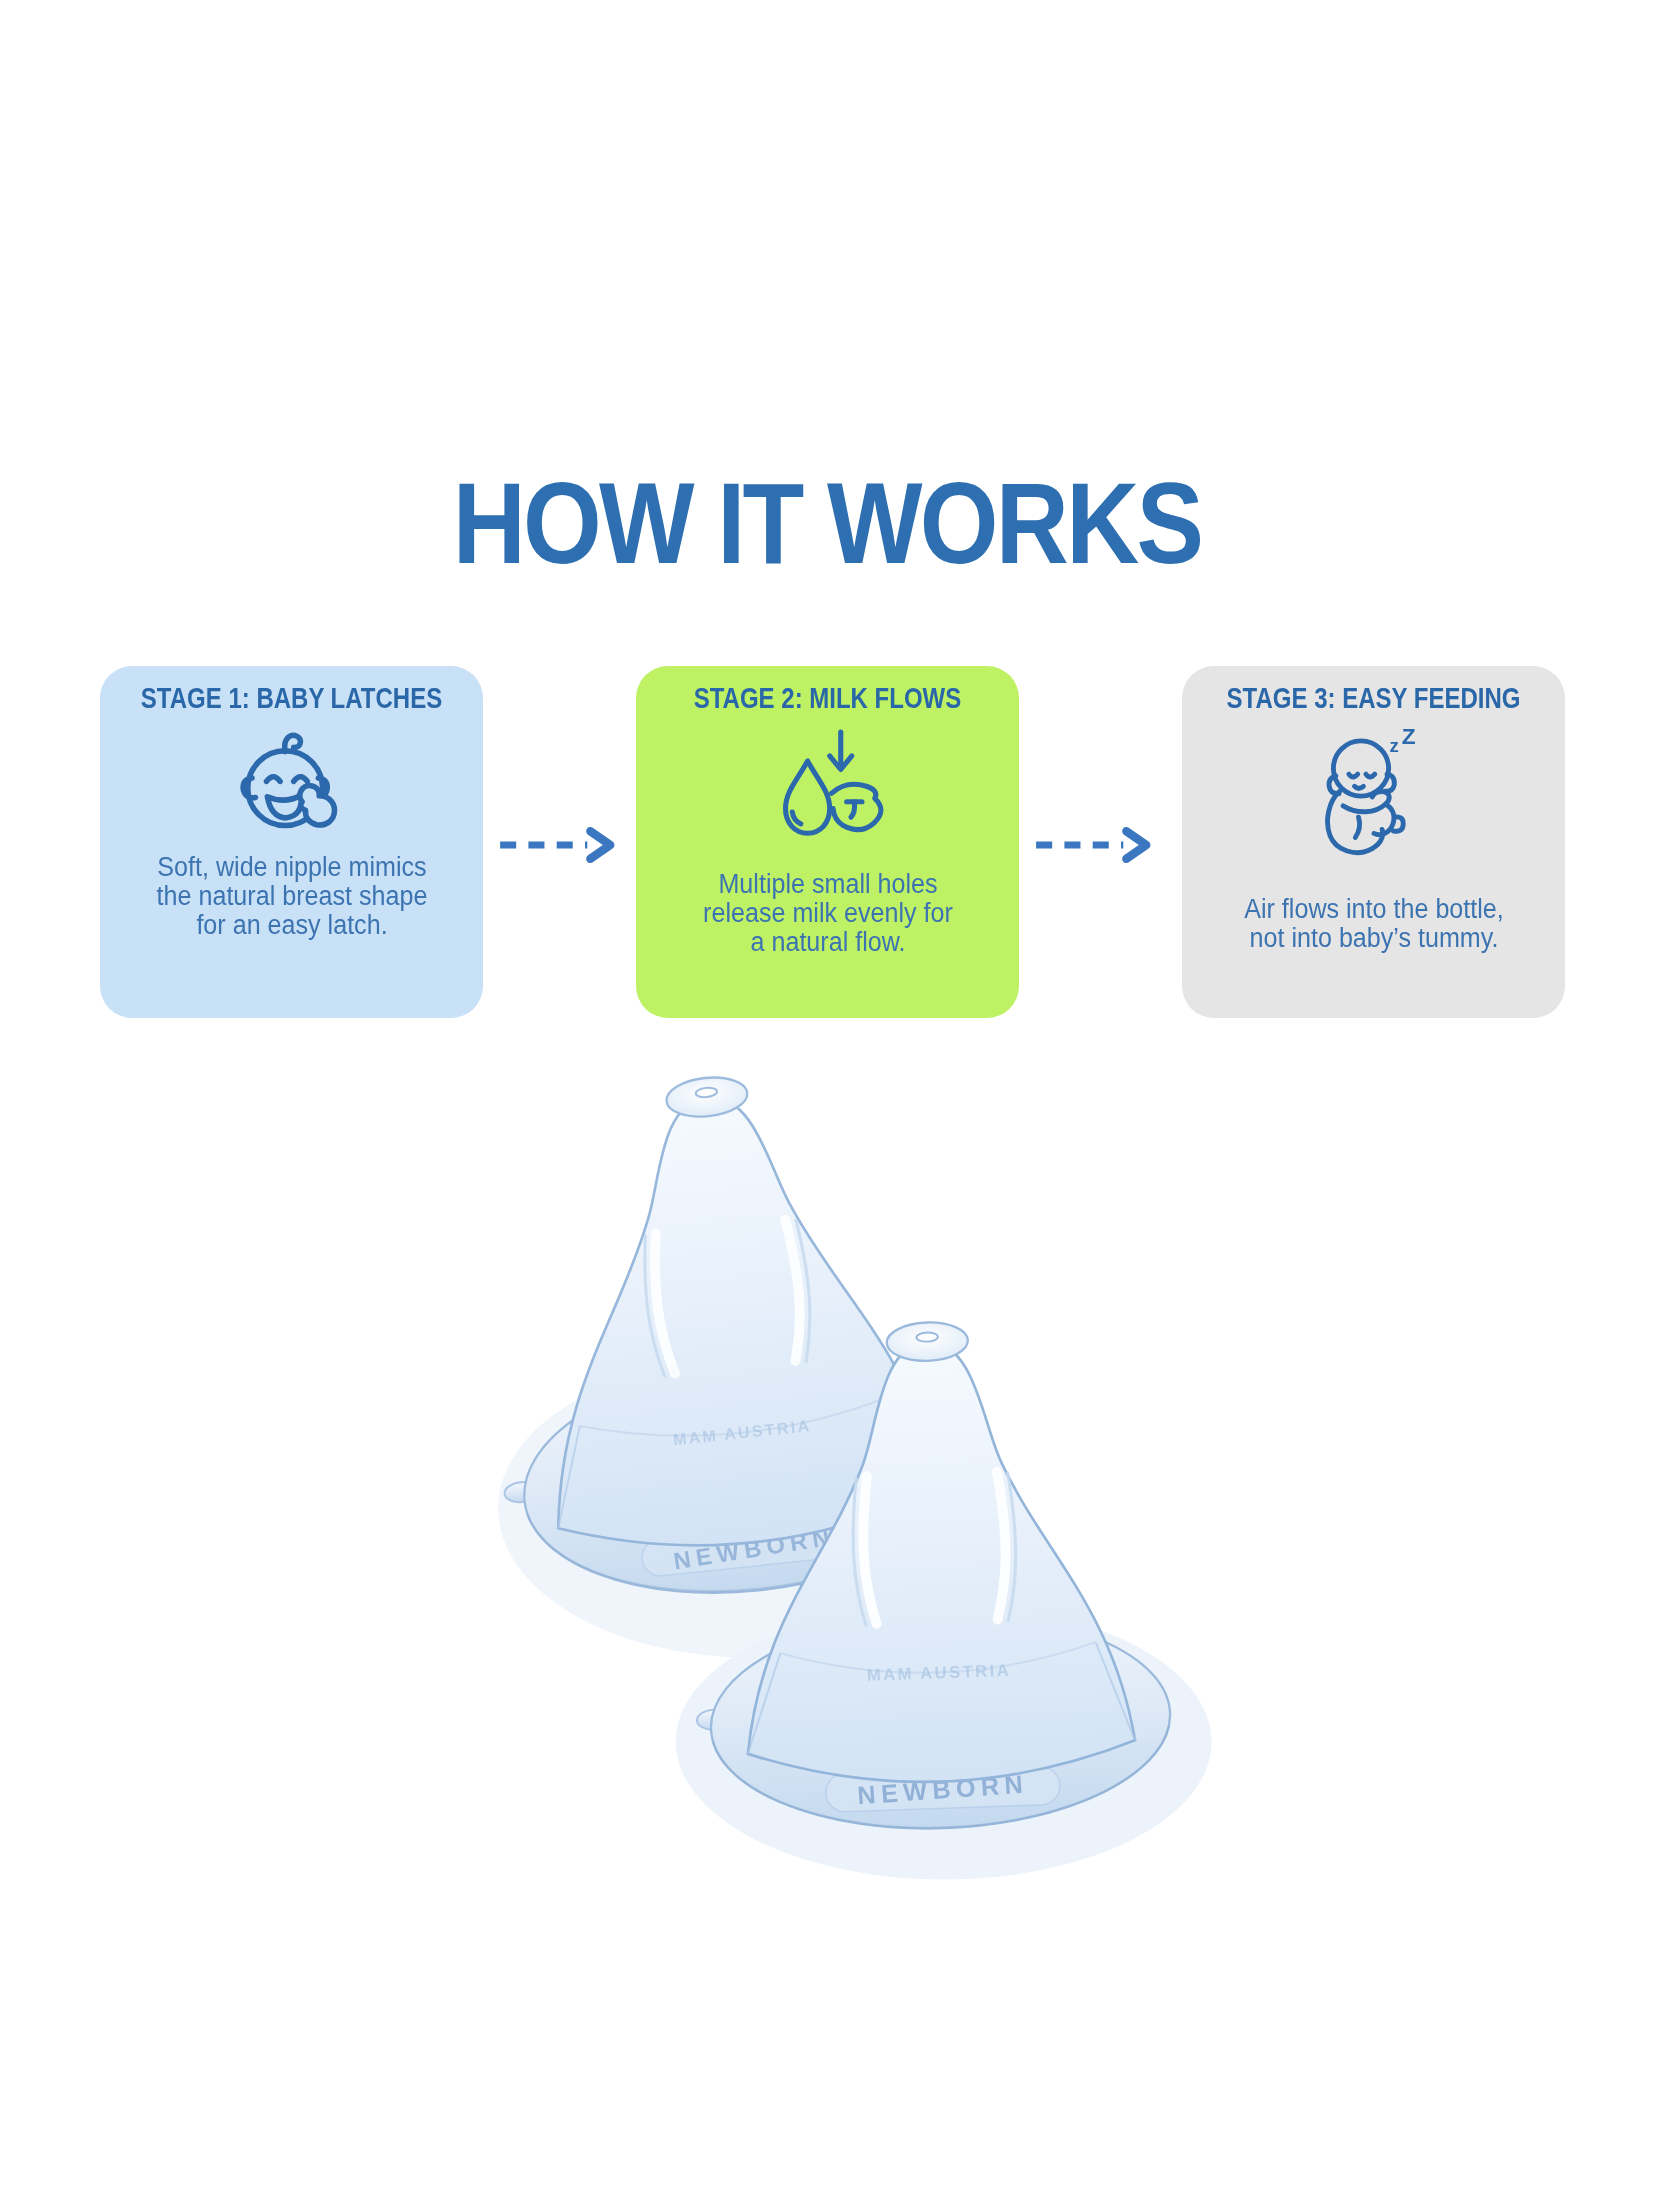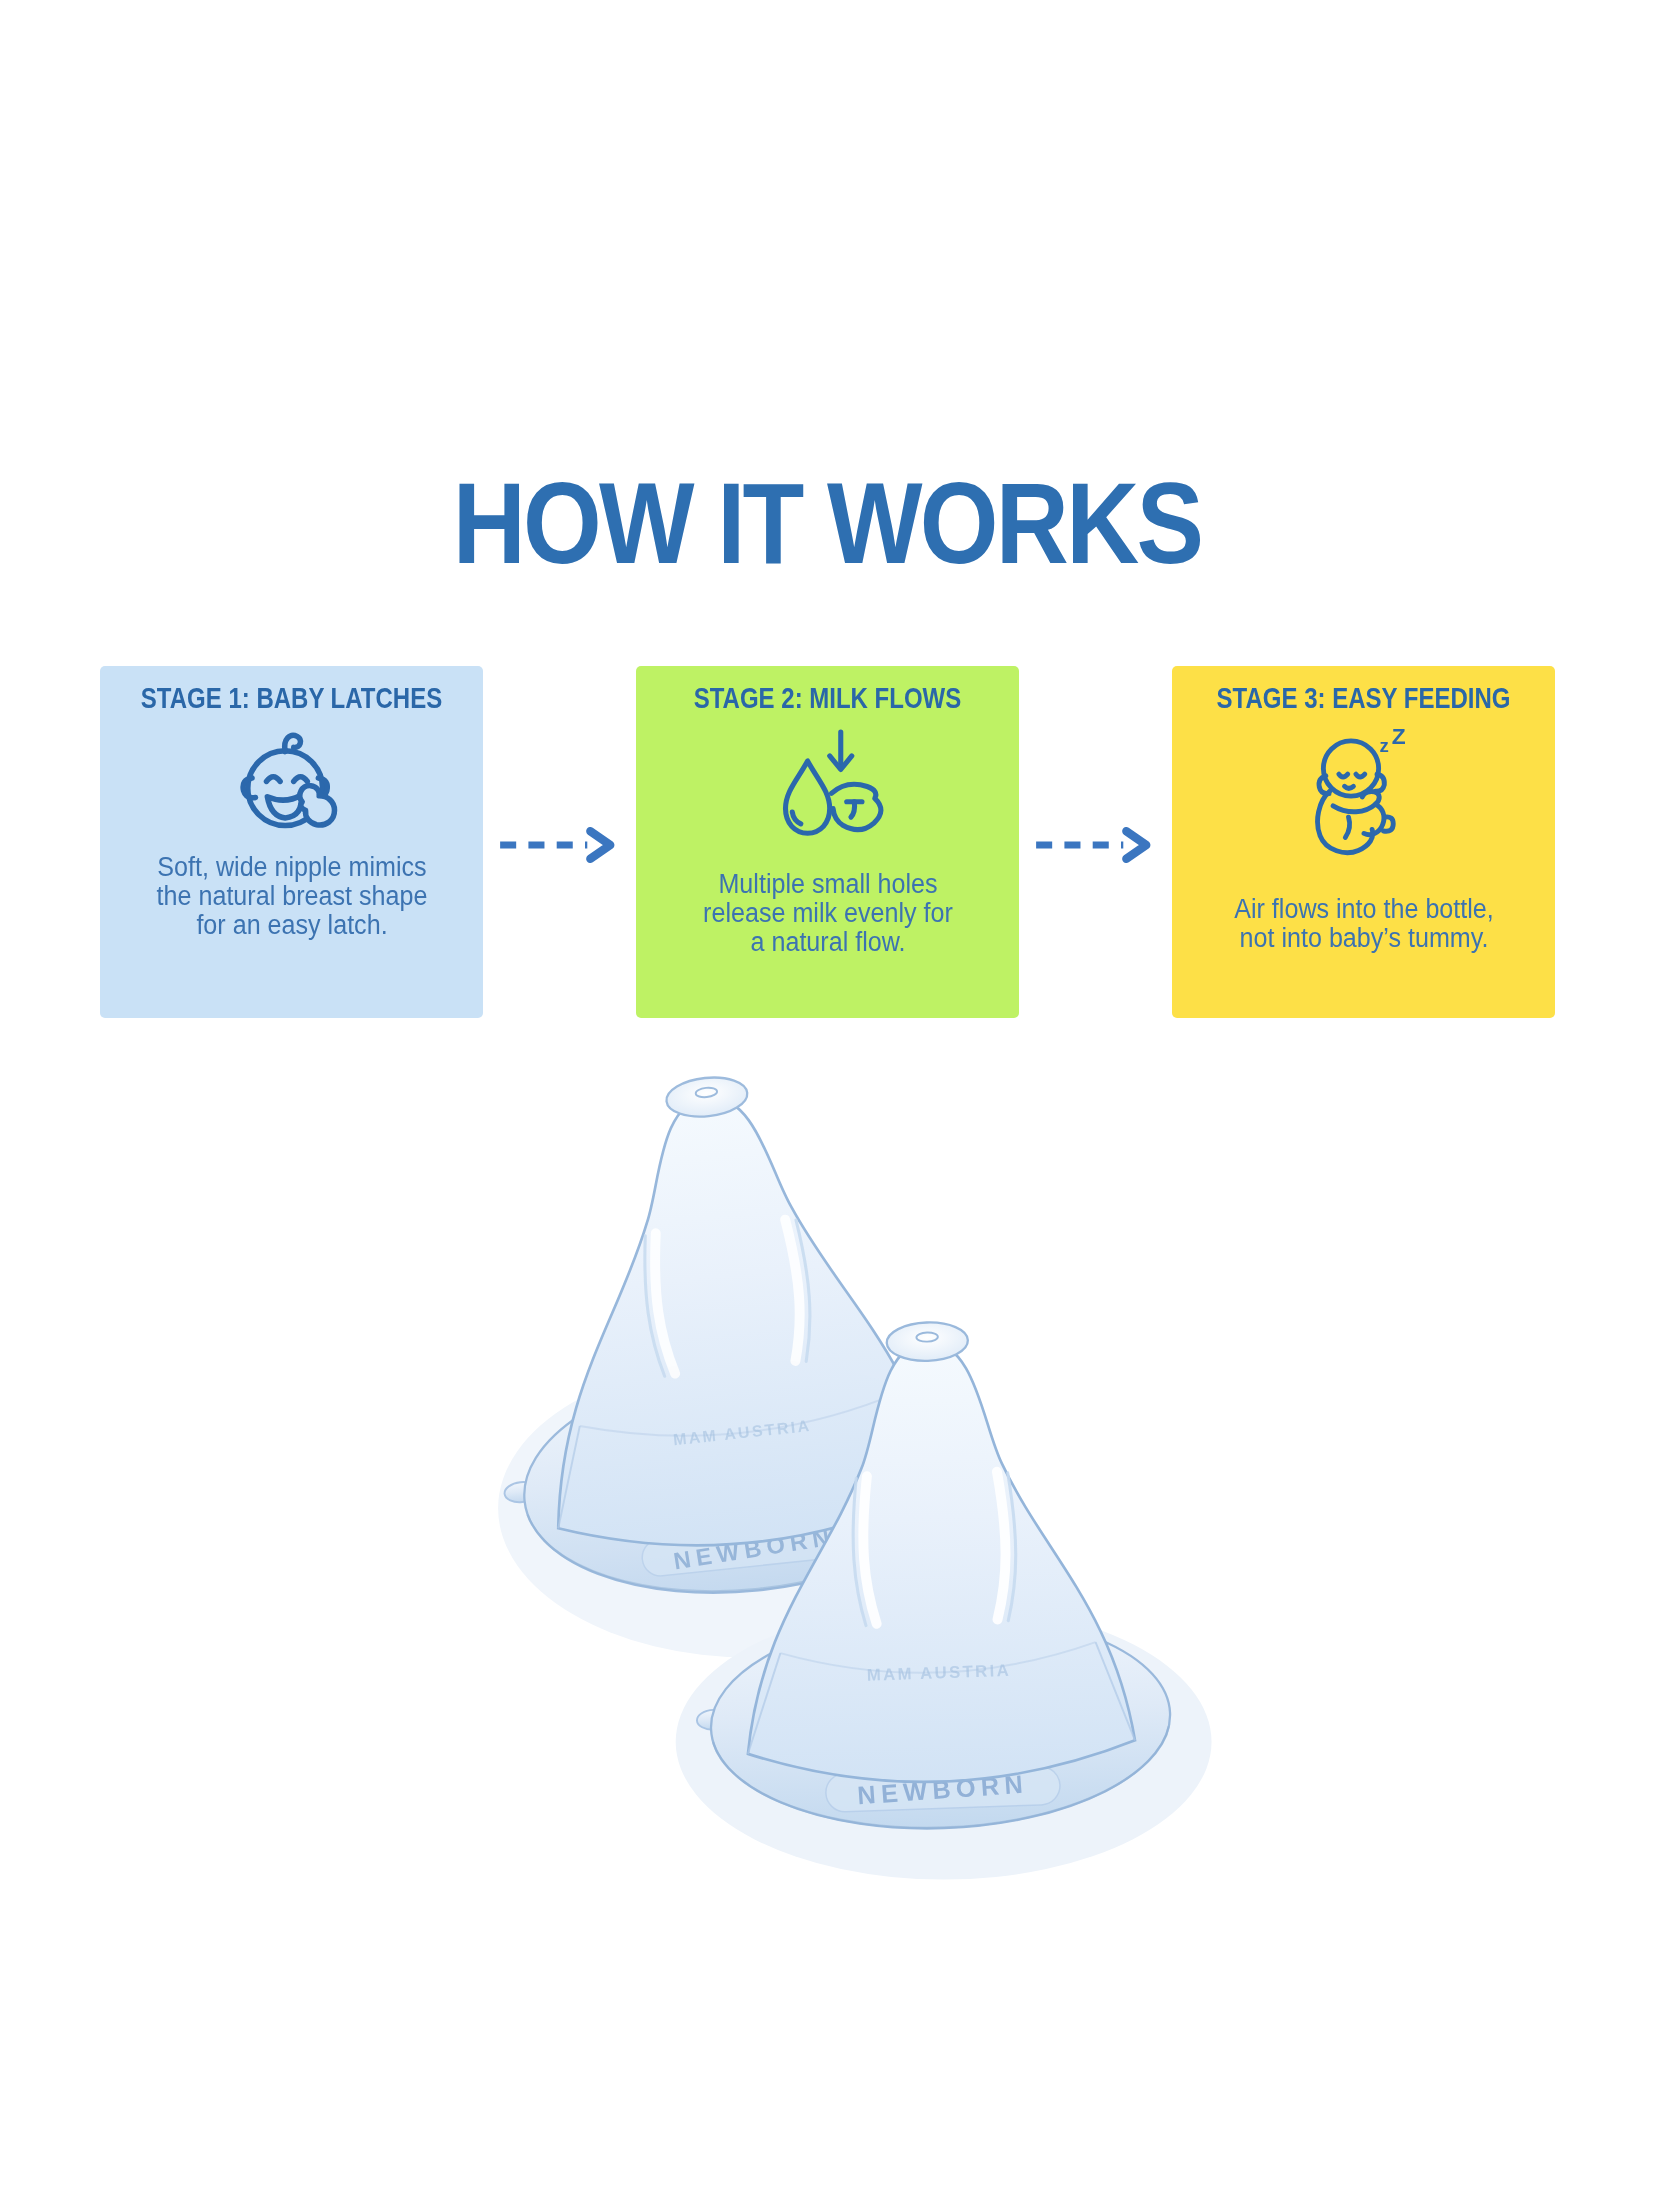--- a/index.html
+++ b/index.html
@@ -7,21 +7,21 @@
        font-family:"Liberation Sans", sans-serif;}
 
   .page-title{
     position:absolute;top:466px;left:0;width:1654px;height:123px;
     text-align:center;font-size:115px;line-height:115px;font-weight:bold;
     letter-spacing:-3.1px;transform:scaleX(.88);transform-origin:50% 50%;
   }
 
   .stage-card{
     position:absolute;top:666px;width:383px;height:352px;
-    border-radius:5px;
+    border-radius:32px;
   }
   .card-1{left:100px;} .card-2{left:636px;} .card-3{left:1172px;}
 
   .card-heading{
     position:absolute;top:13.8px;left:0;width:100%;text-align:center;
     font-size:30px;line-height:35px;font-weight:bold;letter-spacing:0px;
     transform:scaleX(.80);transform-origin:50% 0;
   }
   .card-icon{
     position:absolute;top:61px;left:50%;transform:translateX(-50%);
@@ -89,21 +89,21 @@
   <div class="card-body" style="color:#3C73B1;">Multiple small holes
 release milk evenly for
 a natural flow.</div>
 </div>
 
 <svg class="flow-arrow arrow-2" viewBox="0 0 170 52">
   <path d="M 8,26 H 122" stroke="#3B76C0" stroke-width="9" stroke-dasharray="21 16" fill="none"></path>
   <path d="M 126,8 L 152,26 L 126,44" stroke="#3B76C0" stroke-width="11" fill="none" stroke-linecap="round" stroke-linejoin="round"></path>
 </svg>
 
-<div class="stage-card card-3" style="background:#fde047;">
+<div class="stage-card card-3" style="background:#e5e5e5;margin-left:10px;">
   <div class="card-heading" style="color:#2A67A8;">STAGE 3: EASY FEEDING</div>
   <div class="card-icon">
     <svg width="103" height="130" viewBox="0 0 120 160" fill="none" stroke="#2B68AC" stroke-width="6" stroke-linecap="round" stroke-linejoin="round">
       <circle cx="44" cy="51" r="34"></circle>
       <path d="M 13,60 q -10,3 -8,14 q 2,9 12,8"></path>
       <path d="M 76,58 q 10,2 9,13 q -2,9 -11,8"></path>
       <path d="M 29,58 q 5,7 11,0"></path>
       <path d="M 50,58 q 5,7 11,0"></path>
       <path d="M 36,73 q 5,5 11,0"></path>
       <path d="M 18,79 C 4,91 -1,116 6,134 C 13,152 37,159 53,152 C 67,146 73,136 70,126"></path>

